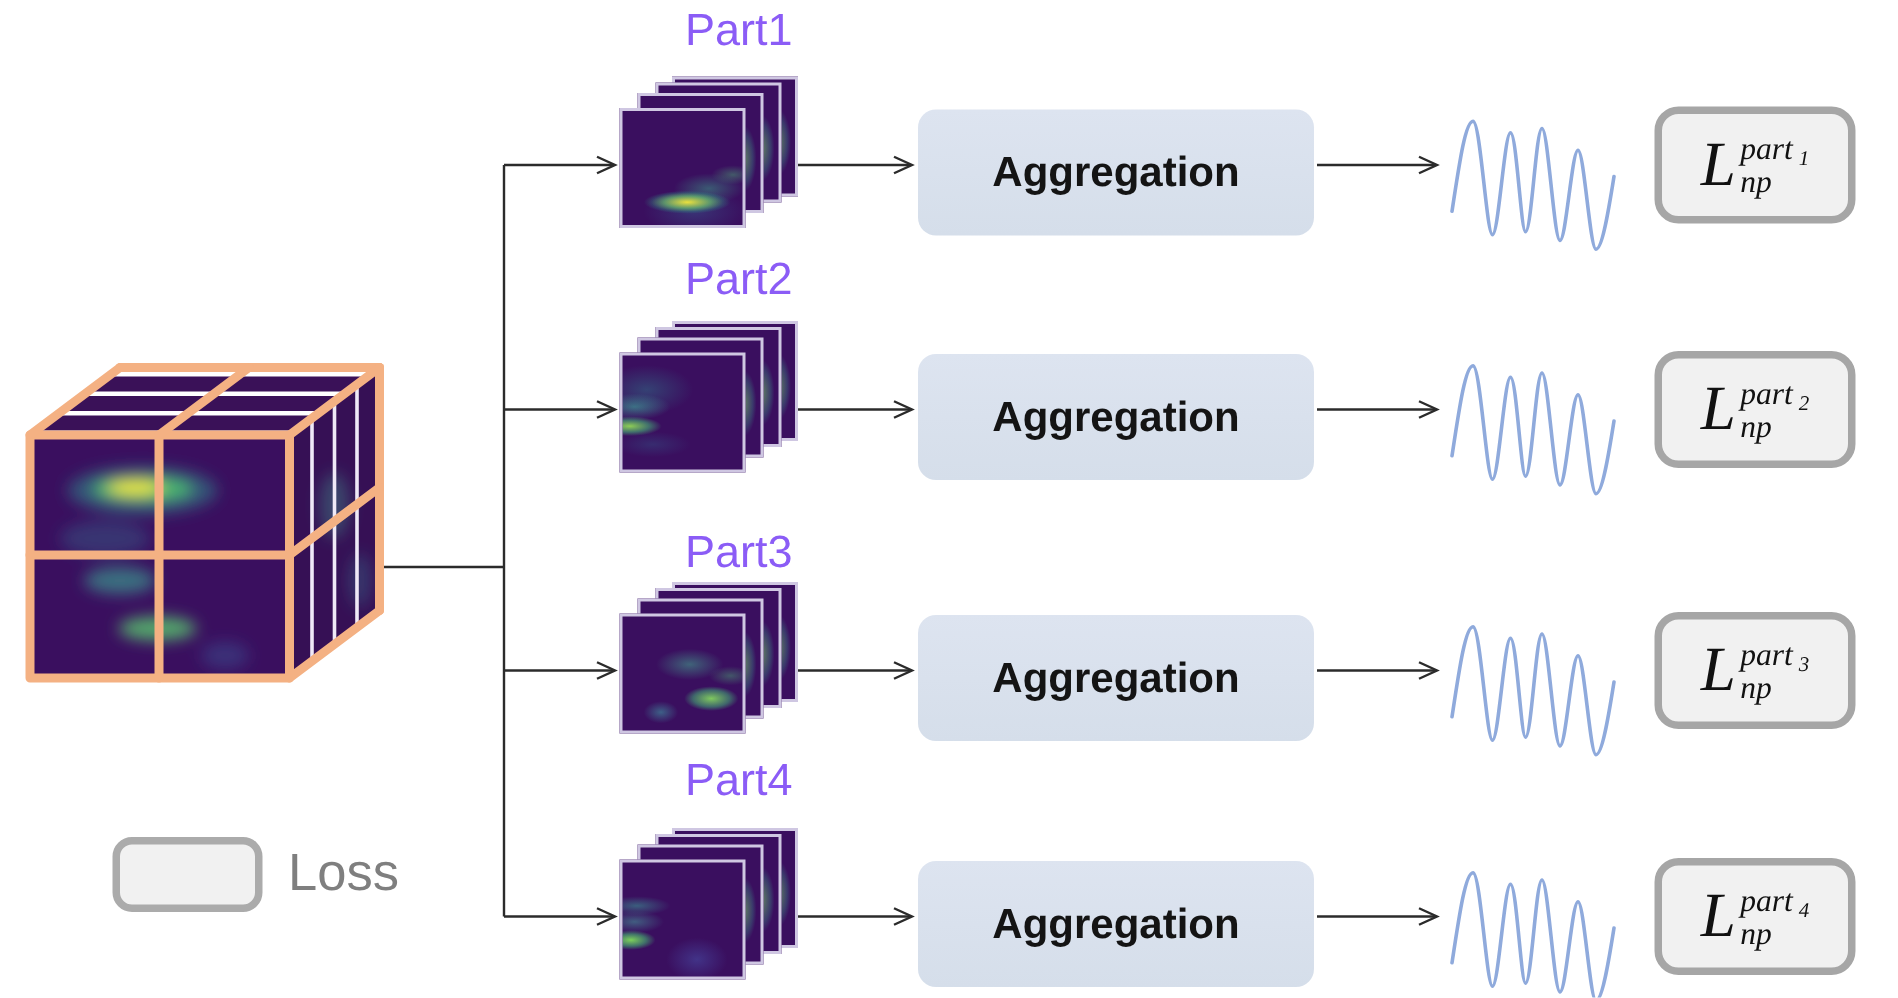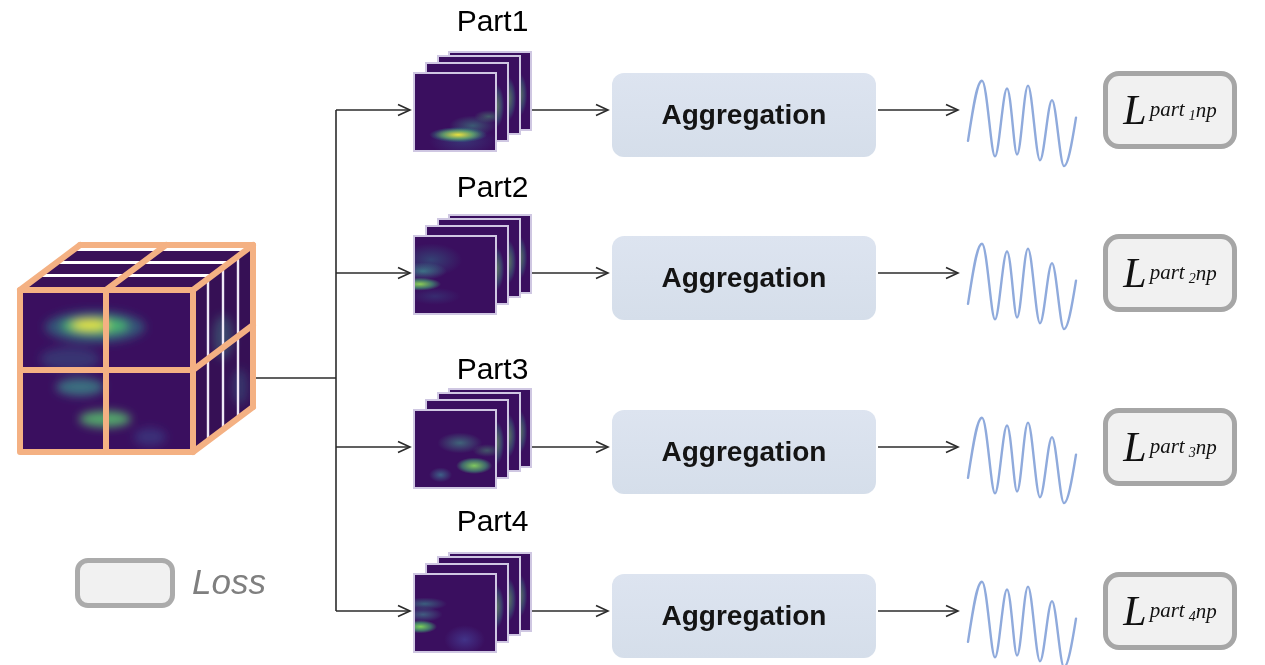--- a/index.html
+++ b/index.html
@@ -8,21 +8,21 @@
     background:#ffffff;font-family:"Liberation Sans",sans-serif;
   }
   
   .connectors{position:absolute;left:0;top:0;z-index:1;}
   
   .cube-wrap{position:absolute;left:10px;top:237px;z-index:2;}
   
   .row{position:absolute;left:0;top:0;width:1265px;height:0;z-index:2;}
   .part-label{
     position:absolute;left:405px;width:175px;text-align:center;
-    font-size:30px;color:#000000;letter-spacing:0px;
+    font-size:30px;color:#8b5cf6;letter-spacing:0px;
   }
   
   .stack{position:absolute;left:413px;width:125px;height:102px;}
   .fm{
     position:absolute;width:84px;height:80px;
     border:2px solid #cfc7e2;box-sizing:border-box;
     background-color:#3a0f5f;
   }
   .fm.l4{left:35px;top:0;}
   .fm.l3{left:24px;top:4px;}
@@ -71,32 +71,32 @@
   
   .wave{position:absolute;left:965px;width:122px;height:97px;}
   
   .loss-badge{
     position:absolute;left:1103px;width:134px;height:78px;border-radius:16px;
     background:#f1f1f1;border:5px solid #a6a6a6;box-sizing:border-box;
     display:flex;align-items:center;justify-content:center;
     font-family:"Liberation Serif",serif;font-style:italic;color:#111;
   }
   .loss-base{font-size:42px;line-height:1;}
-  .loss-stack{display:flex;margin-left:3px;line-height:1;}
+  .loss-stack{display:flex;flex-direction:column;margin-left:3px;line-height:1;}
   .loss-sup{font-size:21px;}
   .loss-idx{font-size:14px;font-style:italic;margin-left:4px;position:relative;top:4px;}
   .loss-sub{font-size:21px;margin-top:1px;}
   
   .legend{position:absolute;left:0;top:0;z-index:2;}
   .legend-box{
     position:absolute;left:75px;top:558px;width:100px;height:50px;
     border:5px solid #ababab;border-radius:13px;background:#f1f1f1;box-sizing:border-box;
   }
   .legend-label{
-    position:absolute;left:192px;top:562px;font-size:35px;color:#7f7f7f;font-style:italic;
+    position:absolute;left:192px;top:562px;font-size:35px;color:#7f7f7f;
   }
 </style>
 </head>
 <body>
 
 <svg class="connectors" width="1265" height="665" viewBox="0 0 1265 665">
   <g stroke="#2b2b2b" stroke-width="1.6" fill="none">
 
     <path d="M256,378 H336"></path>
     <path d="M336,110 V611"></path>

